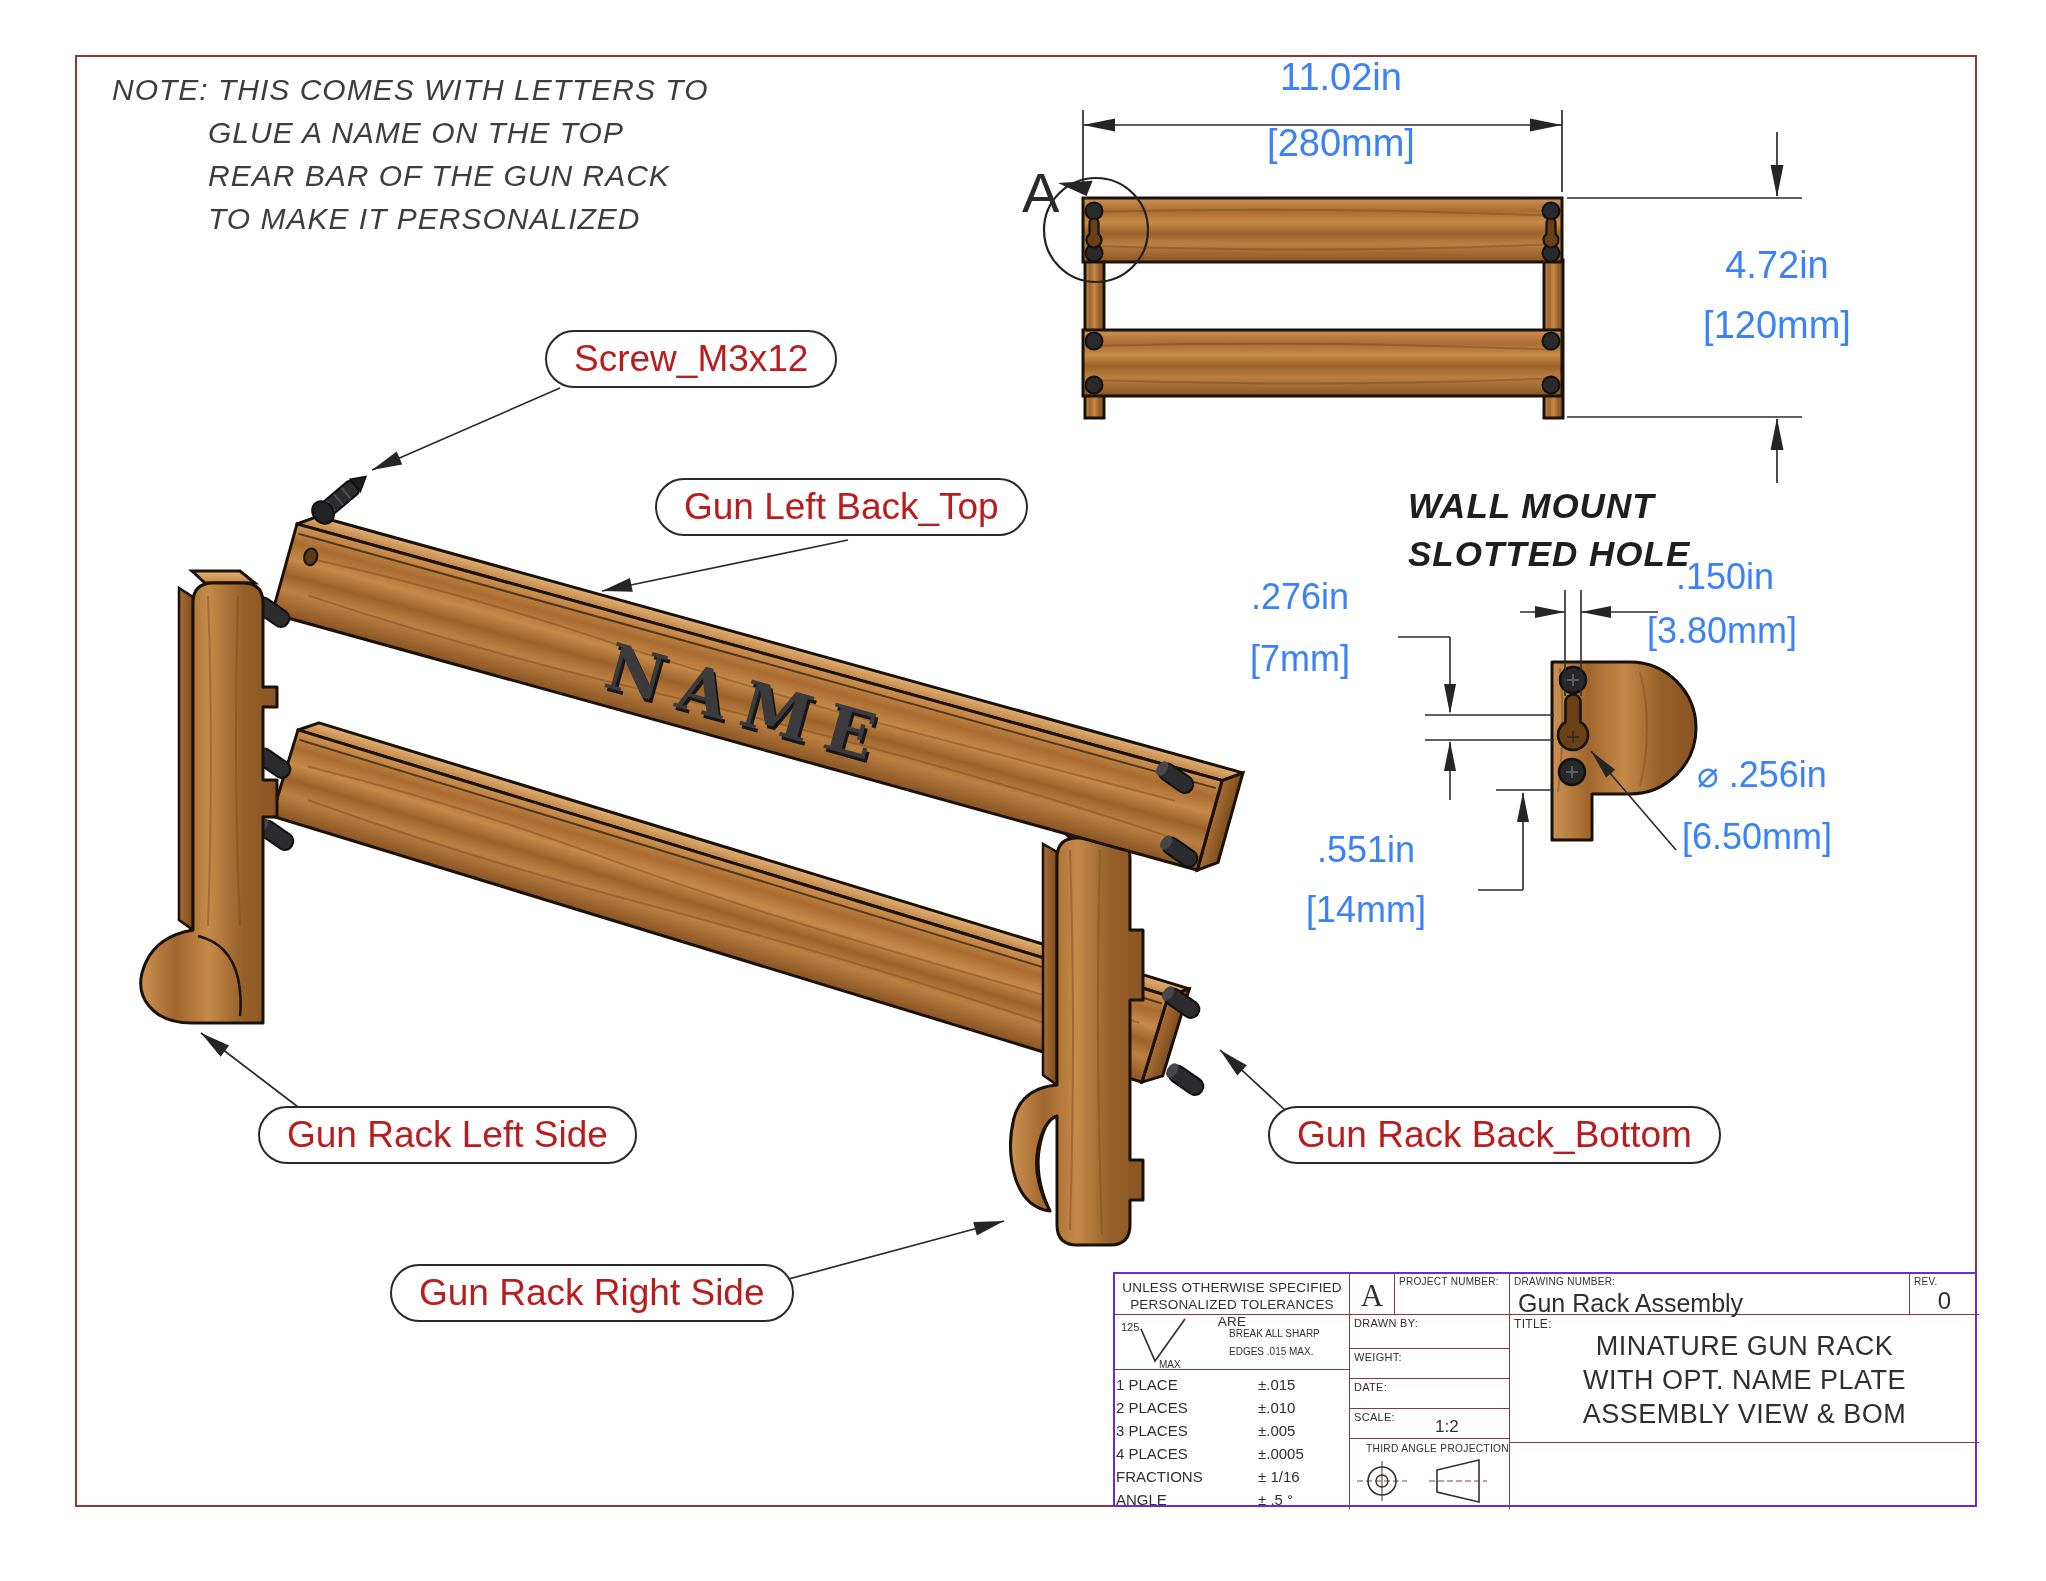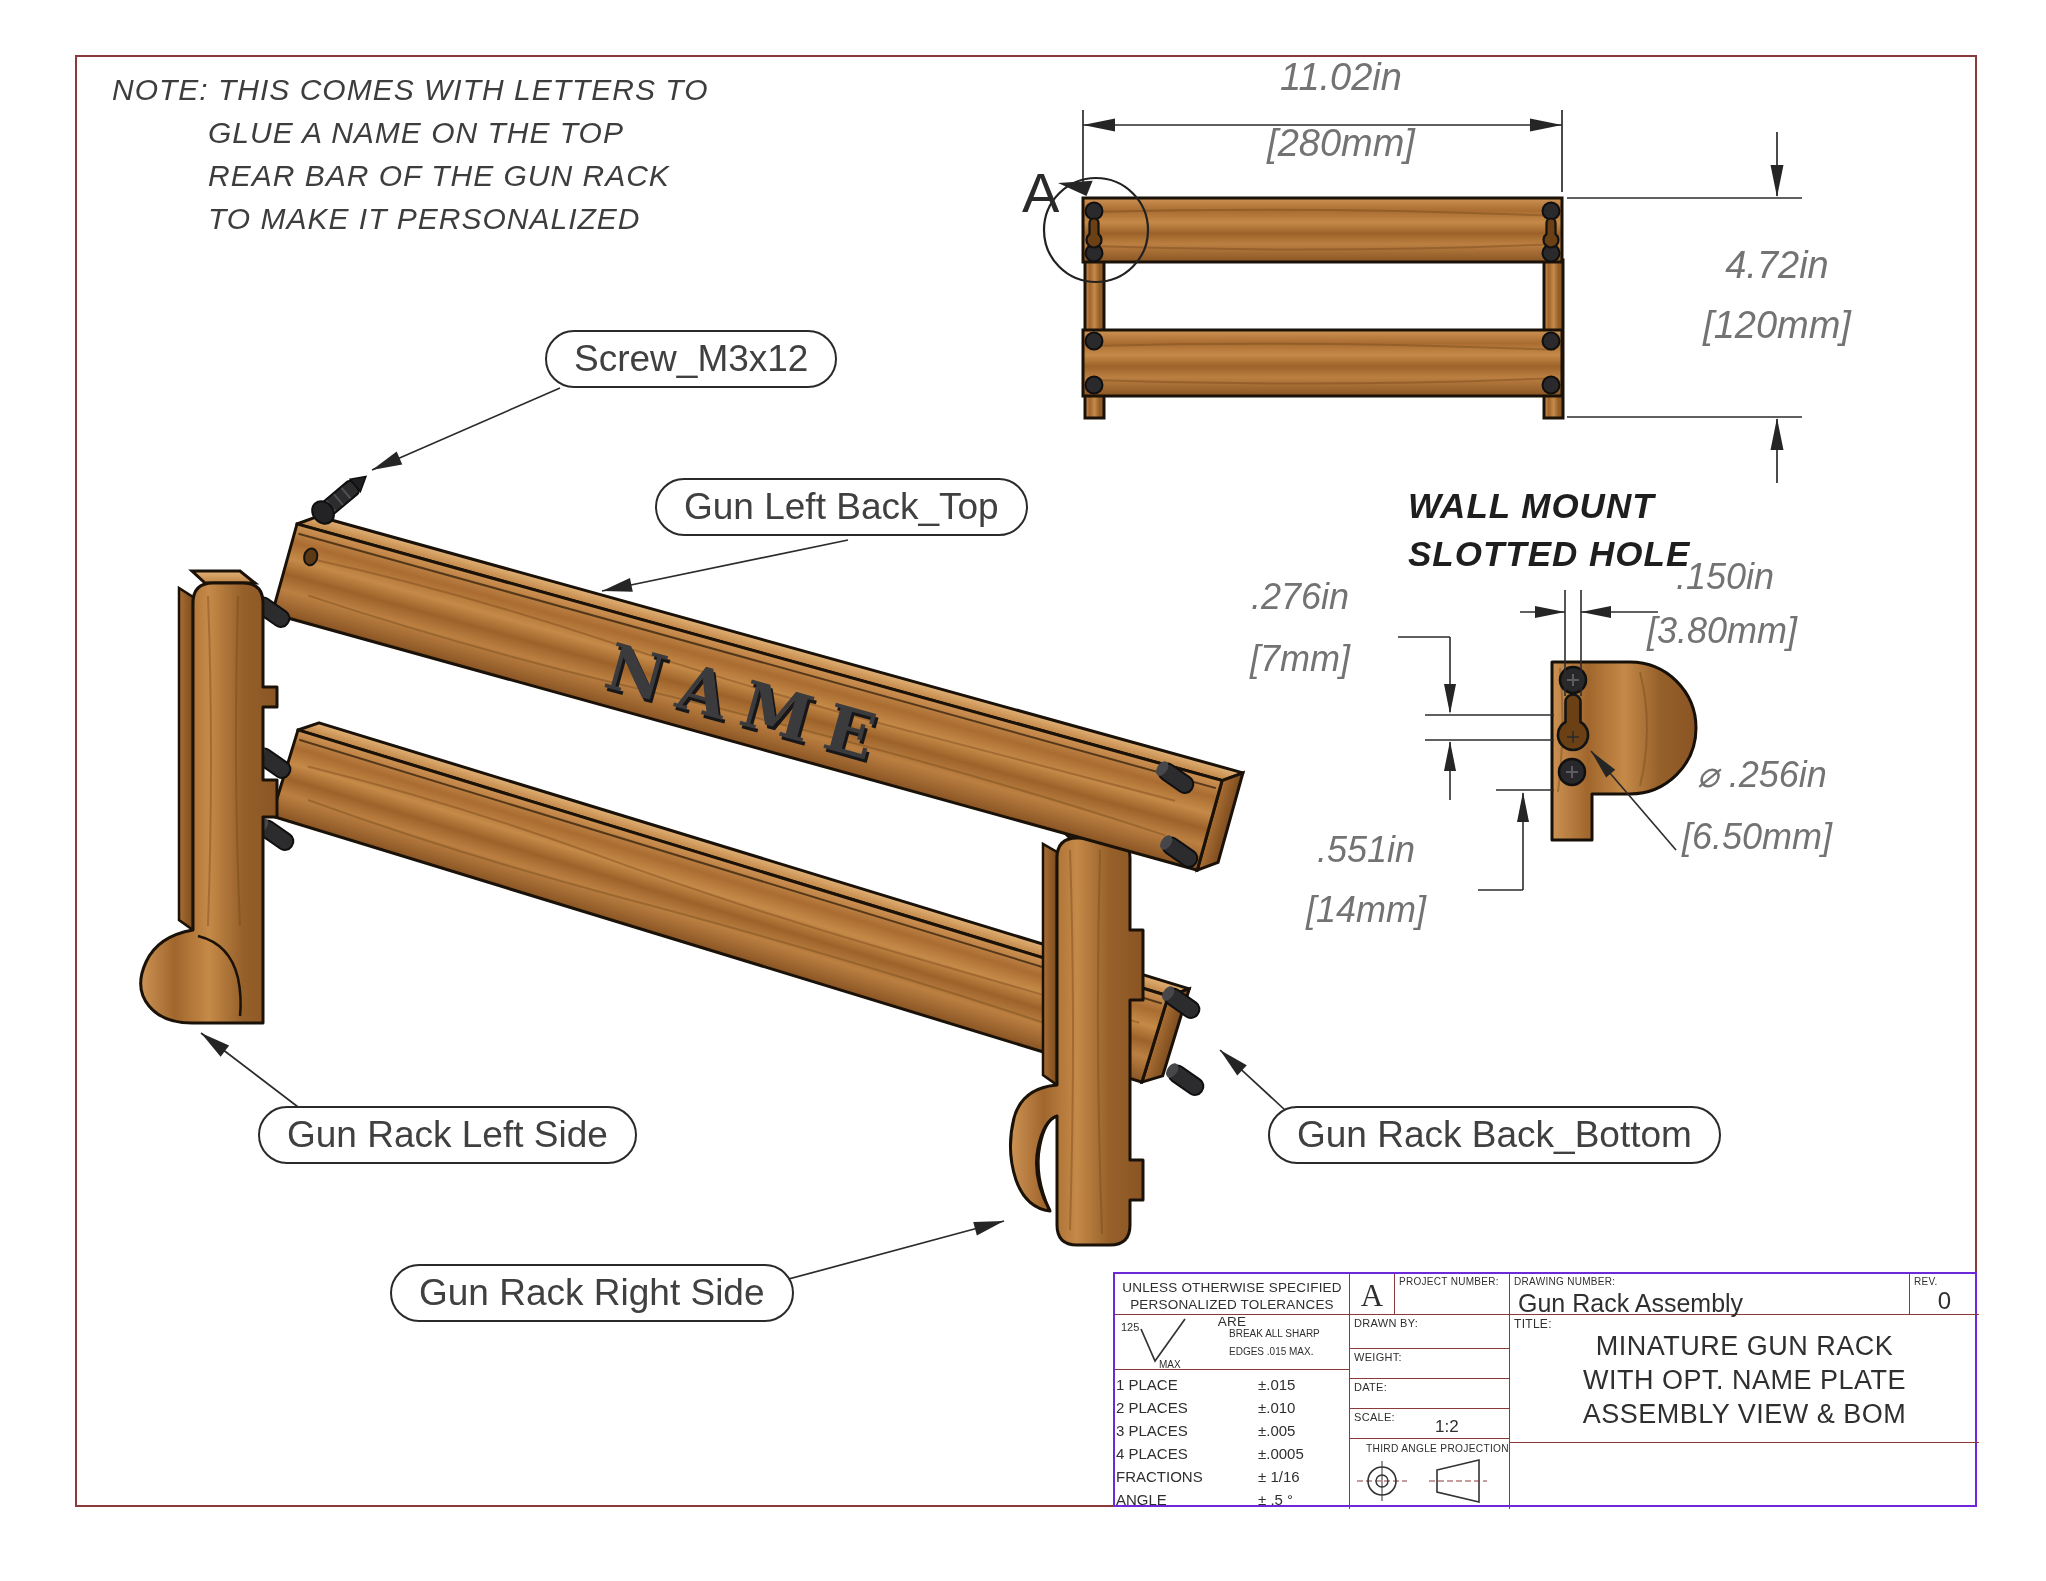--- a/index.html
+++ b/index.html
@@ -11,24 +11,24 @@
   svg.art{position:absolute;left:0;top:0;width:2046px;height:1581px;}
 
   
   .note{left:112px;top:68px;font-style:italic;font-size:30px;line-height:43px;
         color:#3d3d3d;letter-spacing:1px;}
   .note .ind{margin-left:96px;}
 
   
   .bubble{position:absolute;display:inline-flex;align-items:center;height:54px;
           padding:0 27px;border:2.3px solid #2a2a2a;border-radius:999px;background:#fff;
-          font-size:37px;color:#404040;white-space:nowrap;z-index:5;}
+          font-size:37px;color:#b91c1c;white-space:nowrap;z-index:5;}
 
   
-  .dim{position:absolute;font-size:38px;color:#737373;white-space:nowrap;font-style:italic;}
+  .dim{position:absolute;font-size:38px;color:#3b82f6;white-space:nowrap;}
   .ctr{text-align:center;}
   .d36{font-size:36px;}
   .bi{font-weight:bold;font-style:italic;font-size:35px;color:#1e1e1e;letter-spacing:1px;}
   .bigA{position:absolute;font-size:56px;color:#2a2a2a;}
 
   
   .tb{position:absolute;left:1113px;top:1272px;width:864px;height:235px;
       border:2px solid #6d28d9;box-sizing:border-box;background:#fff;color:#2f2f2f;z-index:6;}
   .c{position:absolute;box-sizing:border-box;}
   .br{border-right:1.5px solid #8a3a3a;} .bb{border-bottom:1.5px solid #8a3a3a;}

